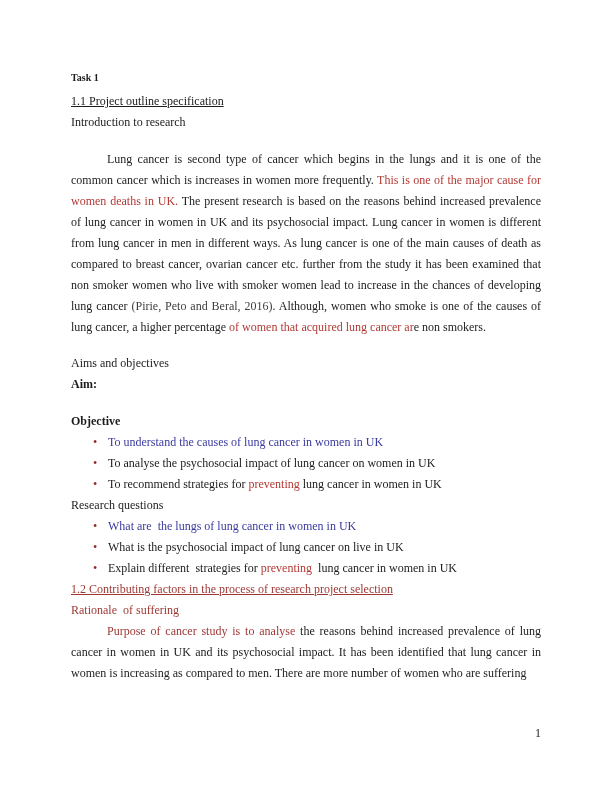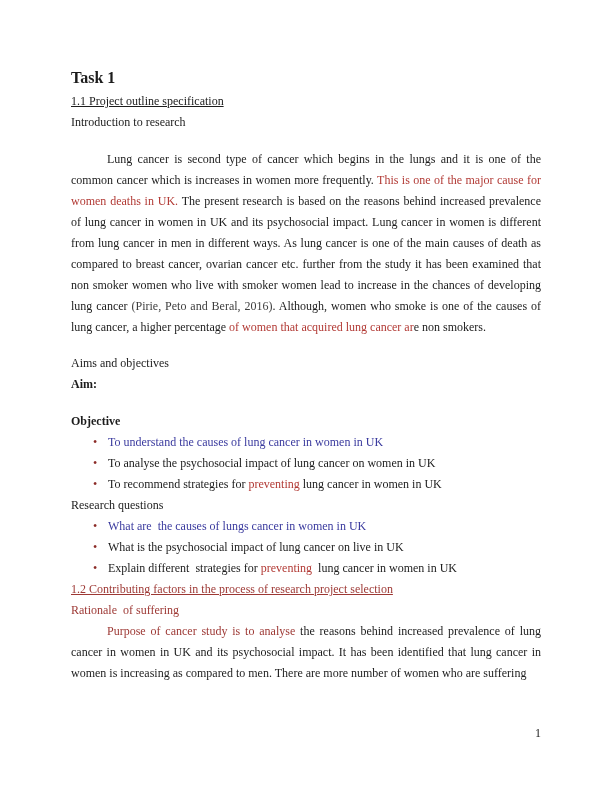--- a/index.html
+++ b/index.html
@@ -10,21 +10,21 @@
     background: #ffffff;
     box-sizing: border-box;
     padding: 67px 71px 0 71px;
     font-family: "Liberation Serif", "DejaVu Serif", serif;
     font-size: 12px;
     line-height: 21px;
     color: #1c1c1c;
     overflow: hidden;
   }
   .title {
-    font-size: 16px;
+    font-size: 10px;
     font-weight: 700;
     line-height: 22px;
   }
   .text-line { white-space: pre-wrap; }
   .para {
     margin: 0;
     text-align: justify;
     white-space: pre-wrap;
   }
   .indented { text-indent: 36px; }
@@ -80,21 +80,21 @@
 
   <ul class="bullet-list">
     <li><span class="bullet-dot" style="color: rgb(139, 42, 38);">•</span><span class="li-text"><span style="color: rgb(58, 58, 158);">To understand the causes of lung cancer in women in UK</span></span></li>
     <li><span class="bullet-dot" style="color: rgb(139, 42, 38);">•</span><span class="li-text"><span style="color: rgb(28, 28, 28);">To analyse the psychosocial impact of lung cancer on women in UK</span></span></li>
     <li><span class="bullet-dot" style="color: rgb(139, 42, 38);">•</span><span class="li-text"><span style="color: rgb(28, 28, 28);">To recommend strategies for </span><span style="color: rgb(178, 58, 53);">preventing</span><span style="color: rgb(28, 28, 28);"> lung cancer in women in UK</span></span></li>
   </ul>
 
   <div class="text-line">Research questions</div>
 
   <ul class="bullet-list">
-    <li><span class="bullet-dot" style="color: rgb(139, 42, 38);">•</span><span class="li-text"><span style="color: rgb(58, 58, 158);">What are  the causes of lungs cancer in women in UK</span></span></li>
+    <li><span class="bullet-dot" style="color: rgb(139, 42, 38);">•</span><span class="li-text"><span style="color: rgb(58, 58, 158);">What are  the lungs of lung cancer in women in UK</span></span></li>
     <li><span class="bullet-dot" style="color: rgb(139, 42, 38);">•</span><span class="li-text"><span style="color: rgb(28, 28, 28);">What is the psychosocial impact of lung cancer on live in UK</span></span></li>
     <li><span class="bullet-dot" style="color: rgb(139, 42, 38);">•</span><span class="li-text"><span style="color: rgb(28, 28, 28);">Explain different  strategies for </span><span style="color: rgb(178, 58, 53);">preventing</span><span style="color: rgb(28, 28, 28);">  lung cancer in women in UK</span></span></li>
   </ul>
 
   <div class="text-line"><span style="color: rgb(157, 56, 52); text-decoration: underline;">1.2 Contributing factors in the process of research project selection</span></div>
 
   <div class="text-line"><span style="color: rgb(157, 56, 52);">Rationale  of suffering</span></div>
 
   <p class="para indented"><span style="color: rgb(157, 56, 52);">Purpose of cancer study is to analyse </span><span style="color: rgb(28, 28, 28);">the reasons behind increased prevalence of lung cancer in women in UK and its psychosocial impact. It has been identified that lung cancer in women is increasing as compared to men. There are more number of women who are suffering</span></p>
 

